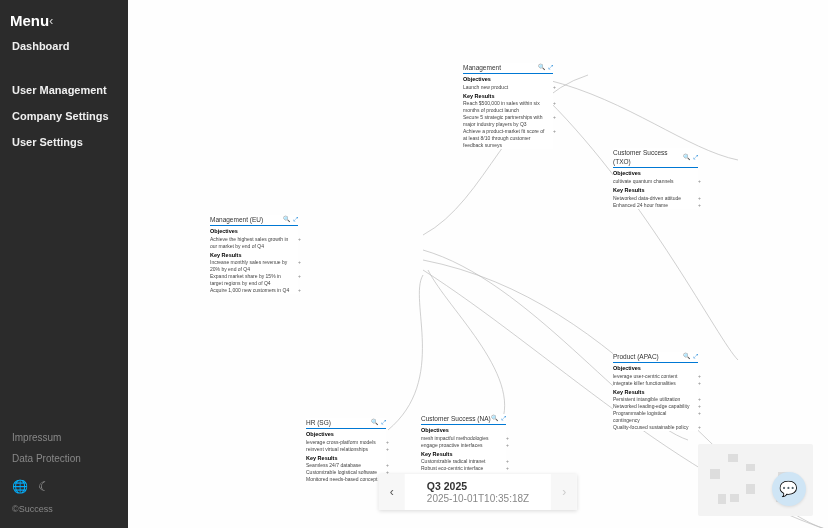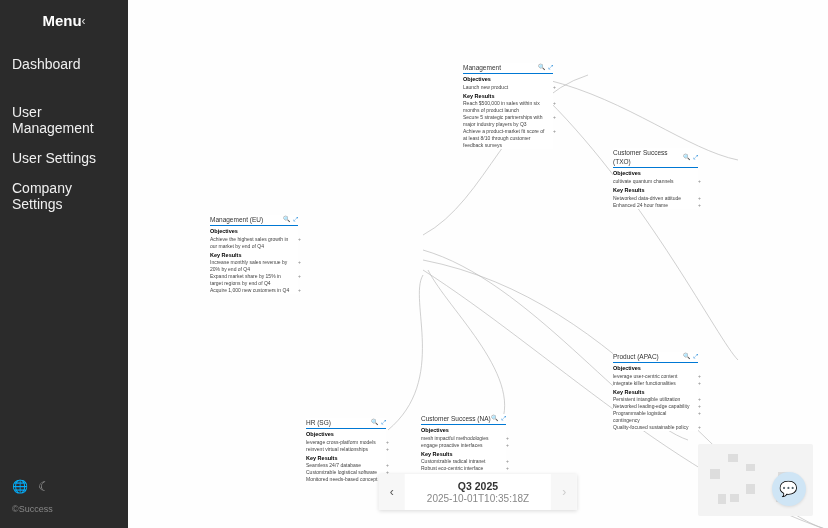--- a/index.html
+++ b/index.html
@@ -1,23 +1,23 @@
 <!DOCTYPE html>
 <html><head>
 <meta charset="utf-8">
 <style>
 * { box-sizing: border-box; margin: 0; padding: 0; }
 body { font-family: -apple-system, BlinkMacSystemFont, "Segoe UI", Arial, sans-serif; overflow: hidden; width: 828px; height: 528px; position: relative; background: #fff; }
 
 .sidebar { position: absolute; left: 0; top: 0; width: 128px; height: 528px; background: #2b2b2b; color: #fff; display: flex; flex-direction: column; padding: 12px 10px; }
-.sidebar-header { display: flex; justify-content: center; align-items: center; margin-bottom: 20px; }
+.sidebar-header { display: flex; justify-content: flex-start; align-items: center; margin-bottom: 4px; }
 .sidebar-title { font-size: 15px; font-weight: 700; }
 .collapse-icon { font-size: 12px; cursor: pointer; opacity: .8; }
 .nav-group { margin-bottom: 18px; }
-.nav-item { font-size: 14px; padding: 7px 2px; cursor: pointer; color: #f0f0f0; }
+.nav-item { font-size: 11px; padding: 7px 2px; cursor: pointer; color: #f0f0f0; font-weight: bold; }
 .sidebar-bottom { margin-top: auto; }
 .footer-link { font-size: 10px; color: #888; padding: 5px 2px; cursor: pointer; }
 .footer-icons { display: flex; gap: 10px; margin: 10px 2px 8px; }
 .footer-icons span { font-size: 13px; color: #aaa; cursor: pointer; }
 .copyright { font-size: 9px; color: #888; padding: 2px; }
 
 .topbar { position: absolute; right: 0; top: 0; height: 28px; display: flex; gap: 8px; padding: 5px 10px; align-items: center; }
 .signout { background: #0078d4; color: #fff; border: none; font-size: 10px; font-weight: 600; padding: 5px 10px; border-radius: 2px; cursor: pointer; }
 .kebab { width: 14px; display: flex; flex-direction: column; gap: 2px; align-items: center; cursor: pointer; }
 .kebab span { width: 2px; height: 2px; background: #0078d4; border-radius: 50%; }
@@ -44,21 +44,21 @@
 .node-title { font-size: 6.5px; color: #333; font-weight: 400; display: flex; justify-content: space-between; align-items: center; border-bottom: 1px solid #0078d4; padding-bottom: 1px; margin-bottom: 2px; }
 .node-title .icons { display: flex; gap: 2px; color: #0078d4; font-size: 6px; }
 .sec-head { font-weight: 600; font-size: 5.5px; margin-top: 2px; }
 .obj-item, .kr-item { font-size: 5px; color: #444; position: relative; padding-right: 6px; }
 .kr-item::after { content: "+"; position: absolute; right: -3px; top: 0; color: #888; font-size: 5px; }
 .obj-item::after { content: "+"; position: absolute; right: -3px; top: 0; color: #888; font-size: 5px; }
 
 .period-nav { position: absolute; left: 50%; transform: translateX(-50%); bottom: 18px; display: flex; align-items: stretch; box-shadow: 0 1px 4px rgba(0,0,0,.15); background: #fff; }
 .period-btn { width: 26px; display: flex; align-items: center; justify-content: center; background: #f7f7f7; cursor: pointer; font-size: 12px; color: #555; }
 .period-btn.disabled { color: #ccc; cursor: default; }
-.period-mid { padding: 6px 22px; text-align: center; background: #fff; }
+.period-mid { padding: 6px 22px; background: #fff; }
 .period-title { font-size: 10.5px; font-weight: 600; color: #333; }
 .period-date { font-size: 10px; color: #888; margin-top: 1px; }
 
 .minimap { position: absolute; right: 15px; bottom: 12px; width: 115px; height: 72px; background: #f3f3f3; border-radius: 2px; }
 .minimap .mm-box { position: absolute; background: #ddd; }
 
 .chat-fab { position: absolute; right: 22px; bottom: 22px; width: 34px; height: 34px; border-radius: 50%; background: #cfe5f5; display: flex; align-items: center; justify-content: center; font-size: 15px; color: #333; cursor: pointer; box-shadow: 0 1px 3px rgba(0,0,0,.1); }
 </style>
 </head>
 <body>
@@ -66,24 +66,26 @@
 <div class="sidebar">
   <div class="sidebar-header">
     <span class="sidebar-title">Menu</span>
     <span class="collapse-icon">‹</span>
   </div>
   <div class="nav-group">
     <div class="nav-item">Dashboard</div>
   </div>
   <div class="nav-group">
     <div class="nav-item">User Management</div>
+    <div class="nav-item">Company Settings</div>
     <div class="nav-item">User Settings</div>
-    <div class="nav-item">Company Settings</div>
   </div>
   <div class="sidebar-bottom">
+    <div class="footer-link">Impressum</div>
+    <div class="footer-link">Data Protection</div>
     <div class="footer-icons">
       <span>🌐</span>
       <span>☾</span>
     </div>
     <div class="copyright">©Success</div>
   </div>
 </div>
 
 <div class="topbar">
   <button class="signout">Sign Out</button>

